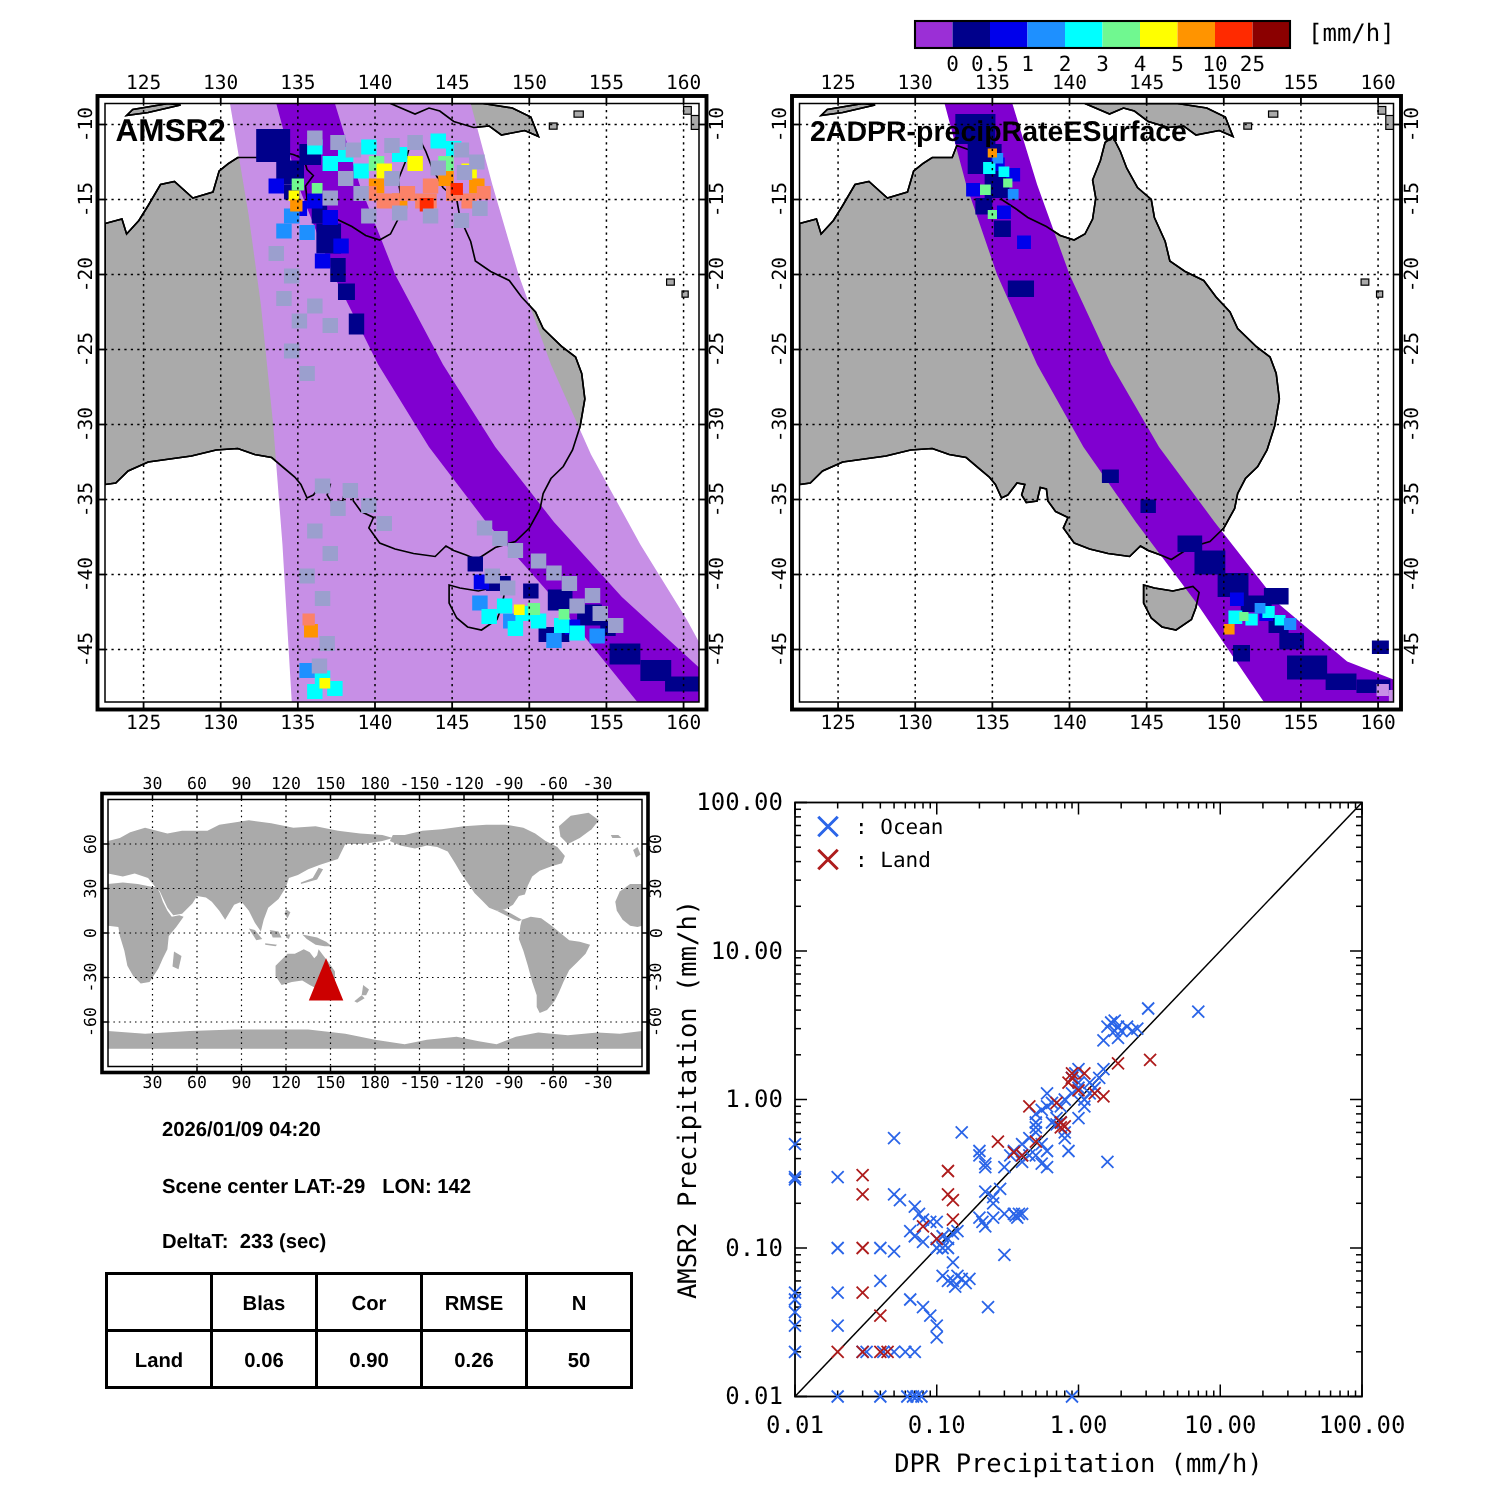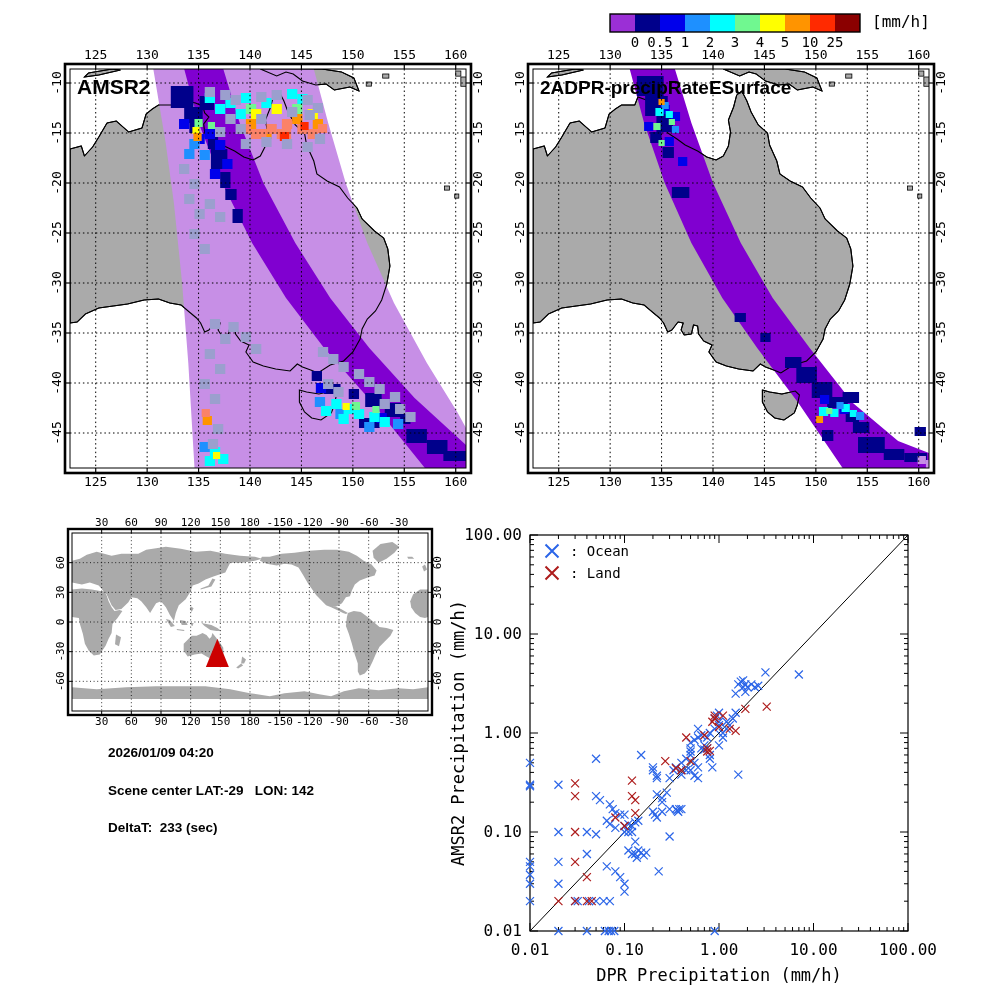--- a/index.html
+++ b/index.html
@@ -603,20 +603,34 @@
       <text x="14" y="166.33333333333334" font-family="&quot;DejaVu Sans Mono&quot;,monospace" font-size="11" fill="#000" text-anchor="middle" transform="rotate(-90 14 166.33333333333334)">-60</text>
       <text x="391" y="166.33333333333334" font-family="&quot;DejaVu Sans Mono&quot;,monospace" font-size="11" fill="#000" text-anchor="middle" transform="rotate(-90 391 166.33333333333334)">-60</text>
     </svg>
 
   <div class="info-line" style="top:745px;">2026/01/09 04:20</div>
   <div class="info-line" style="top:783px;">Scene center LAT:-29   LON: 142</div>
   <div class="info-line" style="top:820px;">DeltaT:  233 (sec)</div>
 
   <table class="stats">
     <tbody>
+        <tr>
+      <th></th>
+      <th>Blas</th>
+      <th>Cor</th>
+      <th>RMSE</th>
+      <th>N</th>
+    </tr>
+    <tr>
+      <td>Land</td>
+      <td>0.06</td>
+      <td>0.90</td>
+      <td>0.26</td>
+      <td>50</td>
+    </tr>
   </tbody>
     </table>
 
   <svg id="scatter-svg" style="left:450px;top:515px;" width="550" height="485">
       <rect x="80" y="20" width="378" height="396" fill="#fff" stroke="#000" stroke-width="1.2"></rect>
       <g stroke="#000" stroke-width="1">
         <line x1="80" y1="416" x2="80" y2="408"></line>
         <line x1="80" y1="20" x2="80" y2="28"></line>
         <line x1="80" y1="416" x2="88" y2="416"></line>
         <line x1="458" y1="416" x2="450" y2="416"></line>

